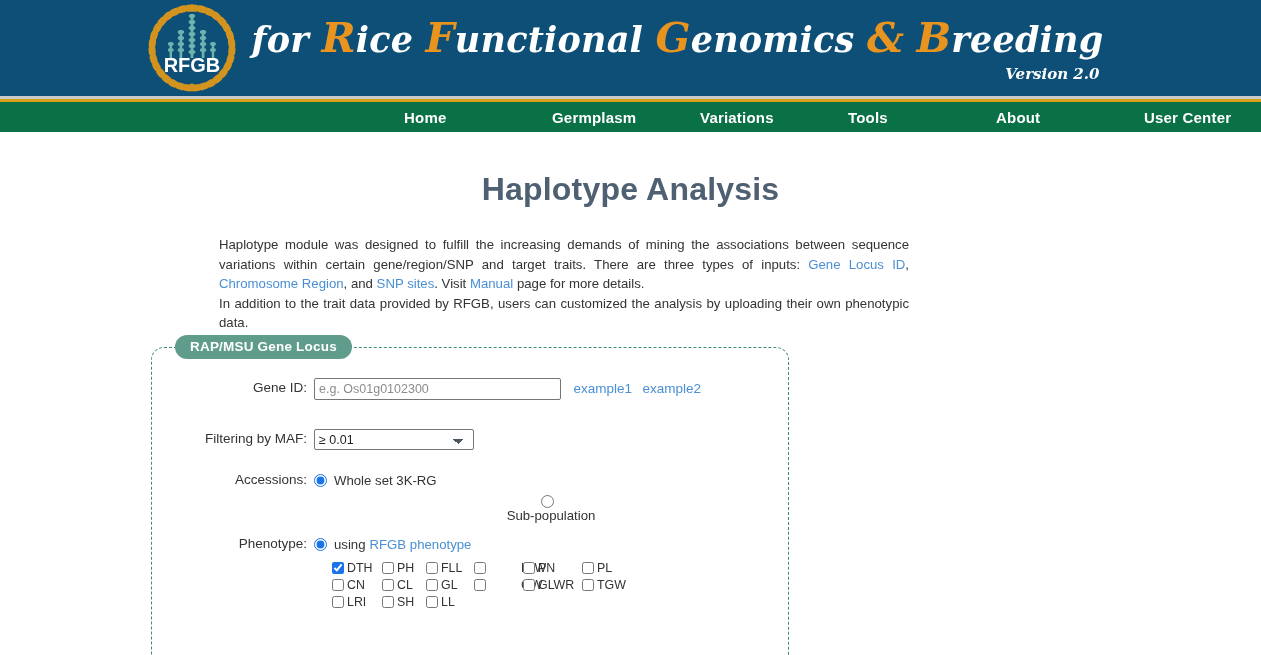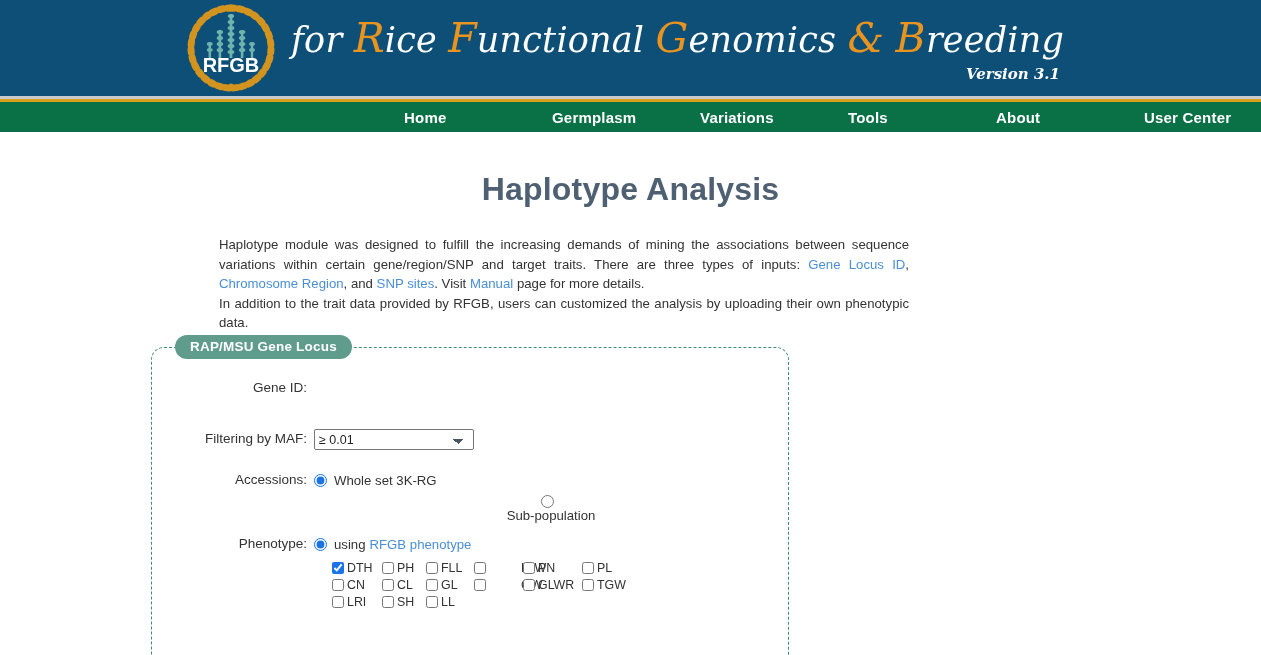--- a/index.html
+++ b/index.html
@@ -38,21 +38,21 @@
   .wordmark-wrap {
     display: flex;
     flex-direction: column;
     align-items: flex-end;
     justify-content: center;
     padding-top: 4px;
   }
   .wordmark {
     font-family: "DejaVu Serif", serif;
     font-style: italic;
-    font-weight: normal;
+    font-weight: bold;
     font-size: 35px;
     line-height: 1.05;
     color: #ffffff;
     white-space: nowrap;
     letter-spacing: 0.2px;
   }
   .wordmark .cap { color: #e8941f; font-size: 41px; }
   .version {
     font-family: "DejaVu Serif", serif;
     font-style: italic;
@@ -297,21 +297,21 @@
           </g>
         </g>
         <text x="46" y="70" text-anchor="middle" font-family="Liberation Sans, sans-serif" font-size="20" font-weight="bold" fill="#ffffff">RFGB</text>
       </svg>
     </div>
 
     <div class="wordmark-wrap">
       <div class="wordmark">
         <span>for </span><span class="cap">R</span><span>ice </span><span class="cap">F</span><span>unctional </span><span class="cap">G</span><span>enomics </span><span class="cap">&amp;</span><span> </span><span class="cap">B</span><span>reeding</span>
       </div>
-      <div class="version">Version 3.1</div>
+      <div class="version">Version 2.0</div>
     </div>
   </div>
 </div>
 
 <div class="band-gray"></div>
 <div class="band-gold"></div>
 
 <div class="navbar">
   <div class="nav-inner">
     <a class="nav-item">Home</a>
@@ -330,20 +330,25 @@
   <p>In addition to the trait data provided by RFGB, users can customized the analysis by uploading their own phenotypic data.</p>
 </div>
 
 <div class="panel">
   <div class="panel-legend">RAP/MSU Gene Locus</div>
 
   <div class="form-body">
 
     <div class="frow" style="height:30px;">
       <div class="flabel">Gene ID:</div>
+      <div class="fctl">
+        <input class="text-input" type="text" placeholder="e.g. Os01g0102300" style="">
+        <a class="ex-link">example1</a>
+        <a class="ex-link" style="margin-left:6px;">example2</a>
+      </div>
     </div>
 
 
     <div class="frow" style="height:40px; padding-top:21px;">
       <div class="flabel">Filtering by MAF:</div>
       <div class="fctl">
         <select class="sel">
           <option>≥ 0.01</option>
         </select>
       </div>

